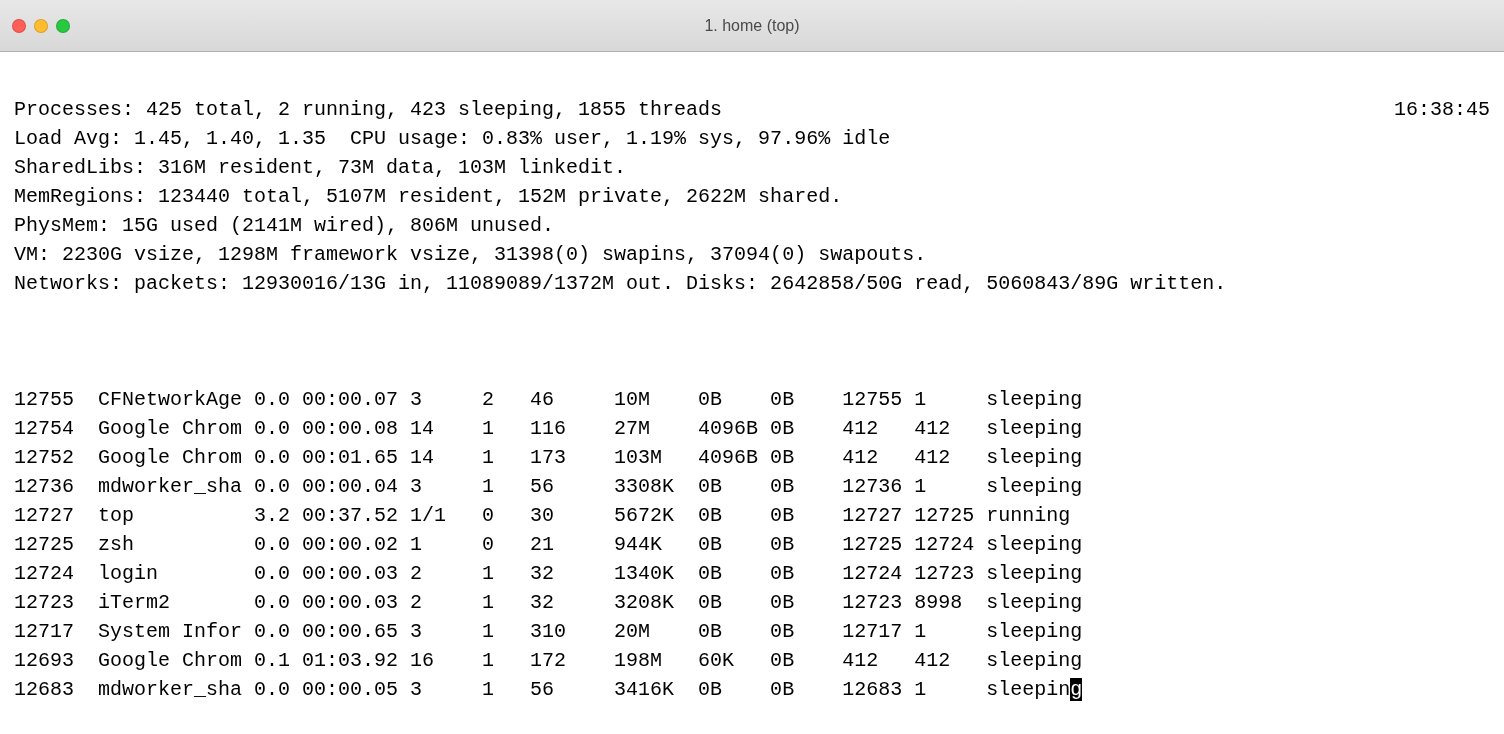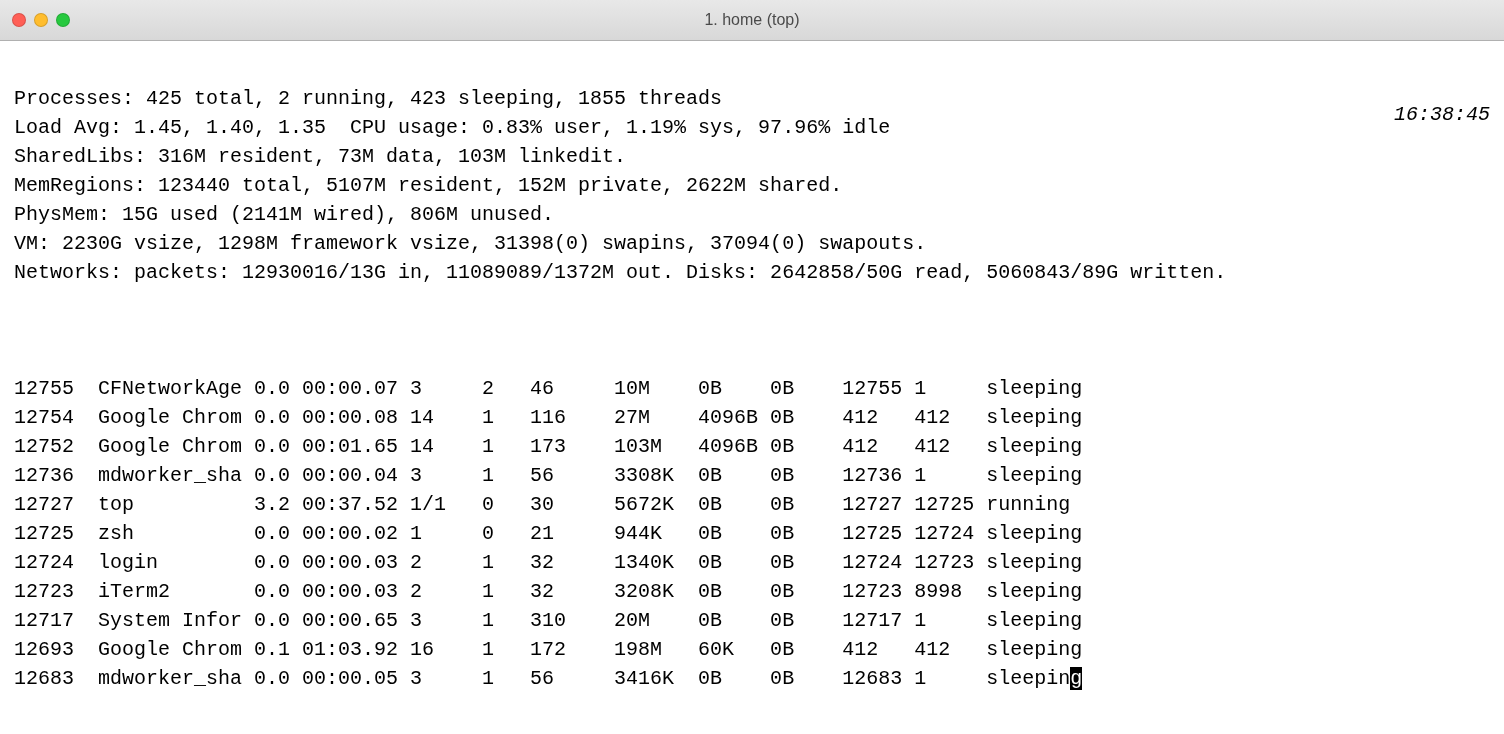--- a/index.html
+++ b/index.html
@@ -6,21 +6,21 @@
     body {
       font-family: 'SF Mono', Menlo, Monaco, 'Courier New', monospace;
       font-size: 20px;
       background: #ffffff;
       color: #000000;
       width: 1504px;
       height: 734px;
       overflow: hidden;
     }
     .title-bar {
-      height: 41px;
+      height: 52px;
       background: linear-gradient(to bottom, #e8e8e8 0%, #d8d8d8 100%);
       border-bottom: 1px solid #b0b0b0;
       display: flex;
       align-items: center;
       padding: 0 12px;
       position: relative;
     }
     .traffic-lights {
       display: flex;
       gap: 8px;
@@ -47,22 +47,21 @@
       padding: 14px 14px;
       white-space: pre;
       line-height: 1.45;
     }
     .header-block {
       position: relative;
     }
     .time-stamp {
       position: absolute;
       right: 0;
-      top: 16px;
-      font-style: italic;
+      top: 0;
     }
     .header-line { display: block; }
     .spacer { height: 1.45em; }
     .cursor-block {
       background: #000;
       color: #fff;
     }
   </style>
 </head>
 <body>

